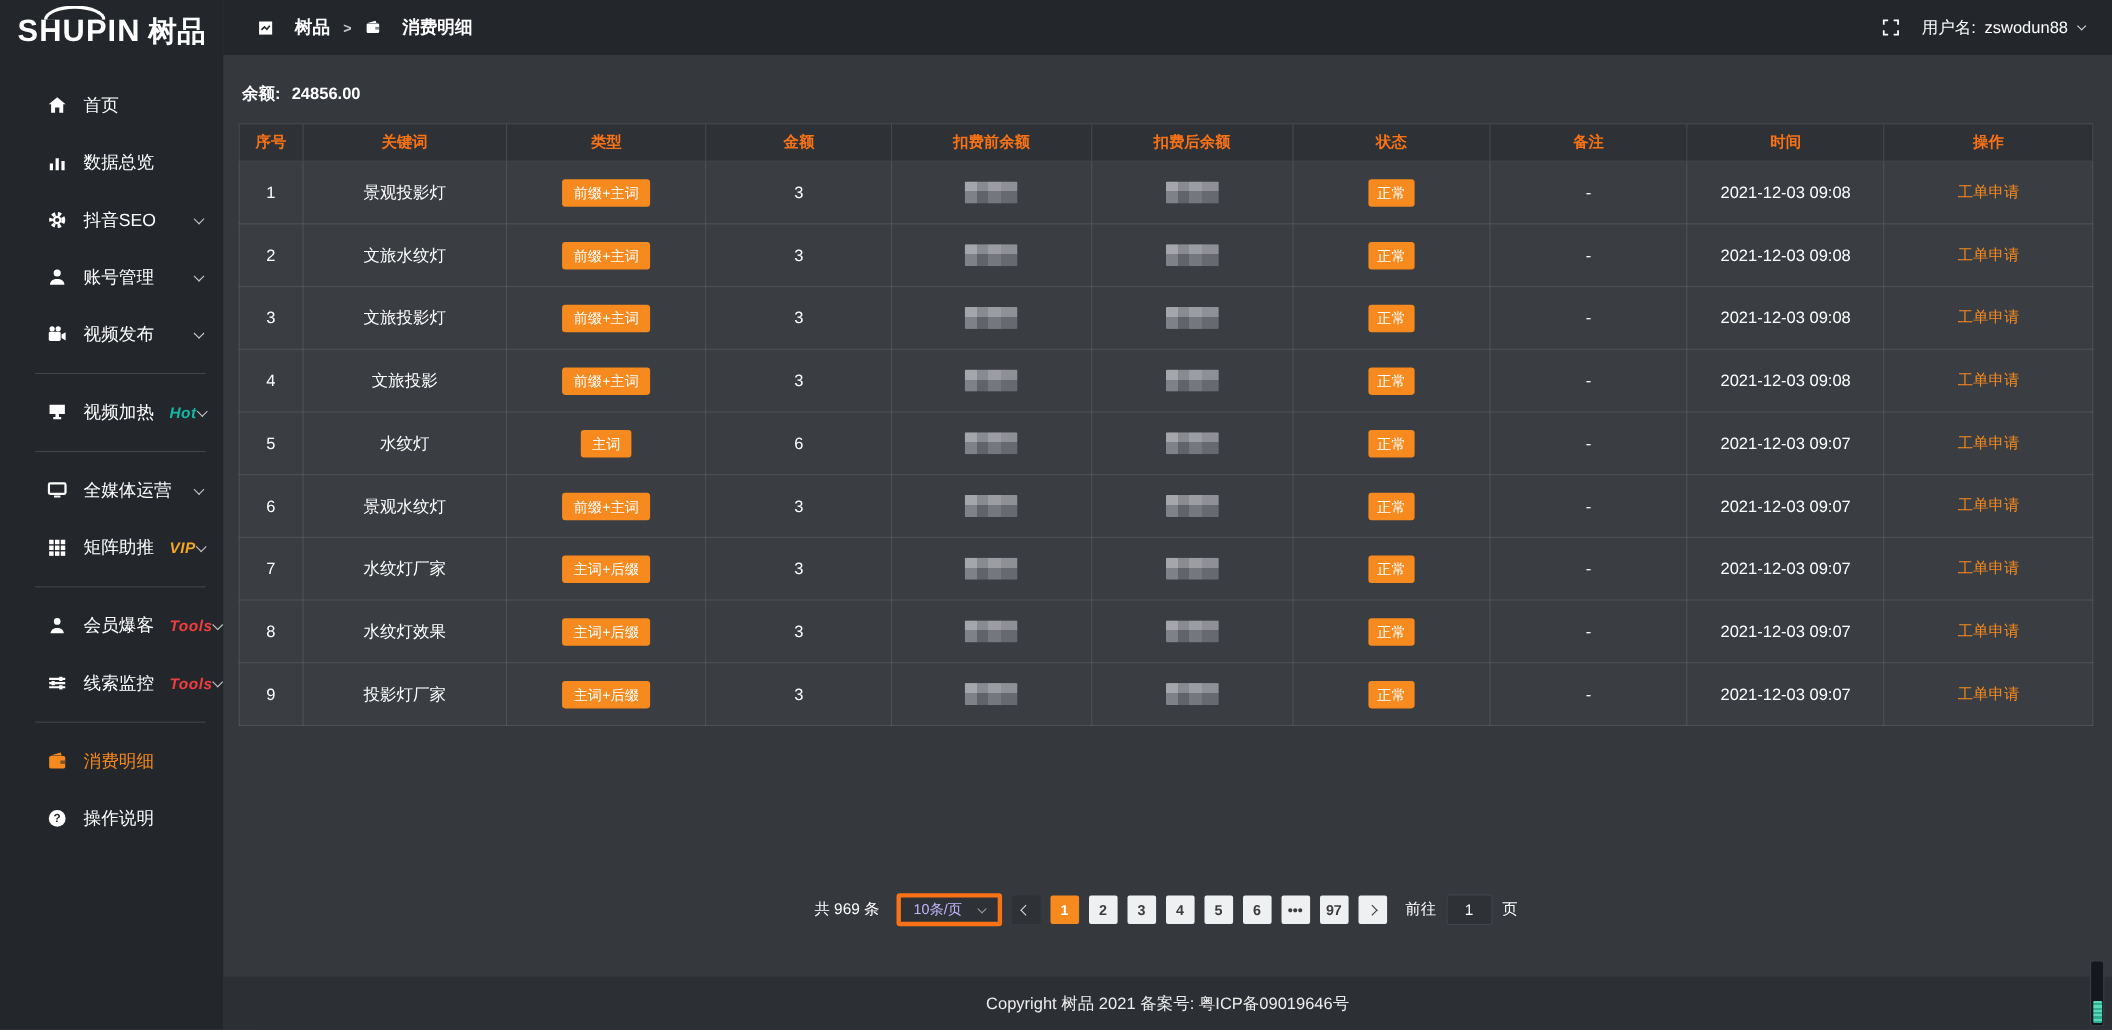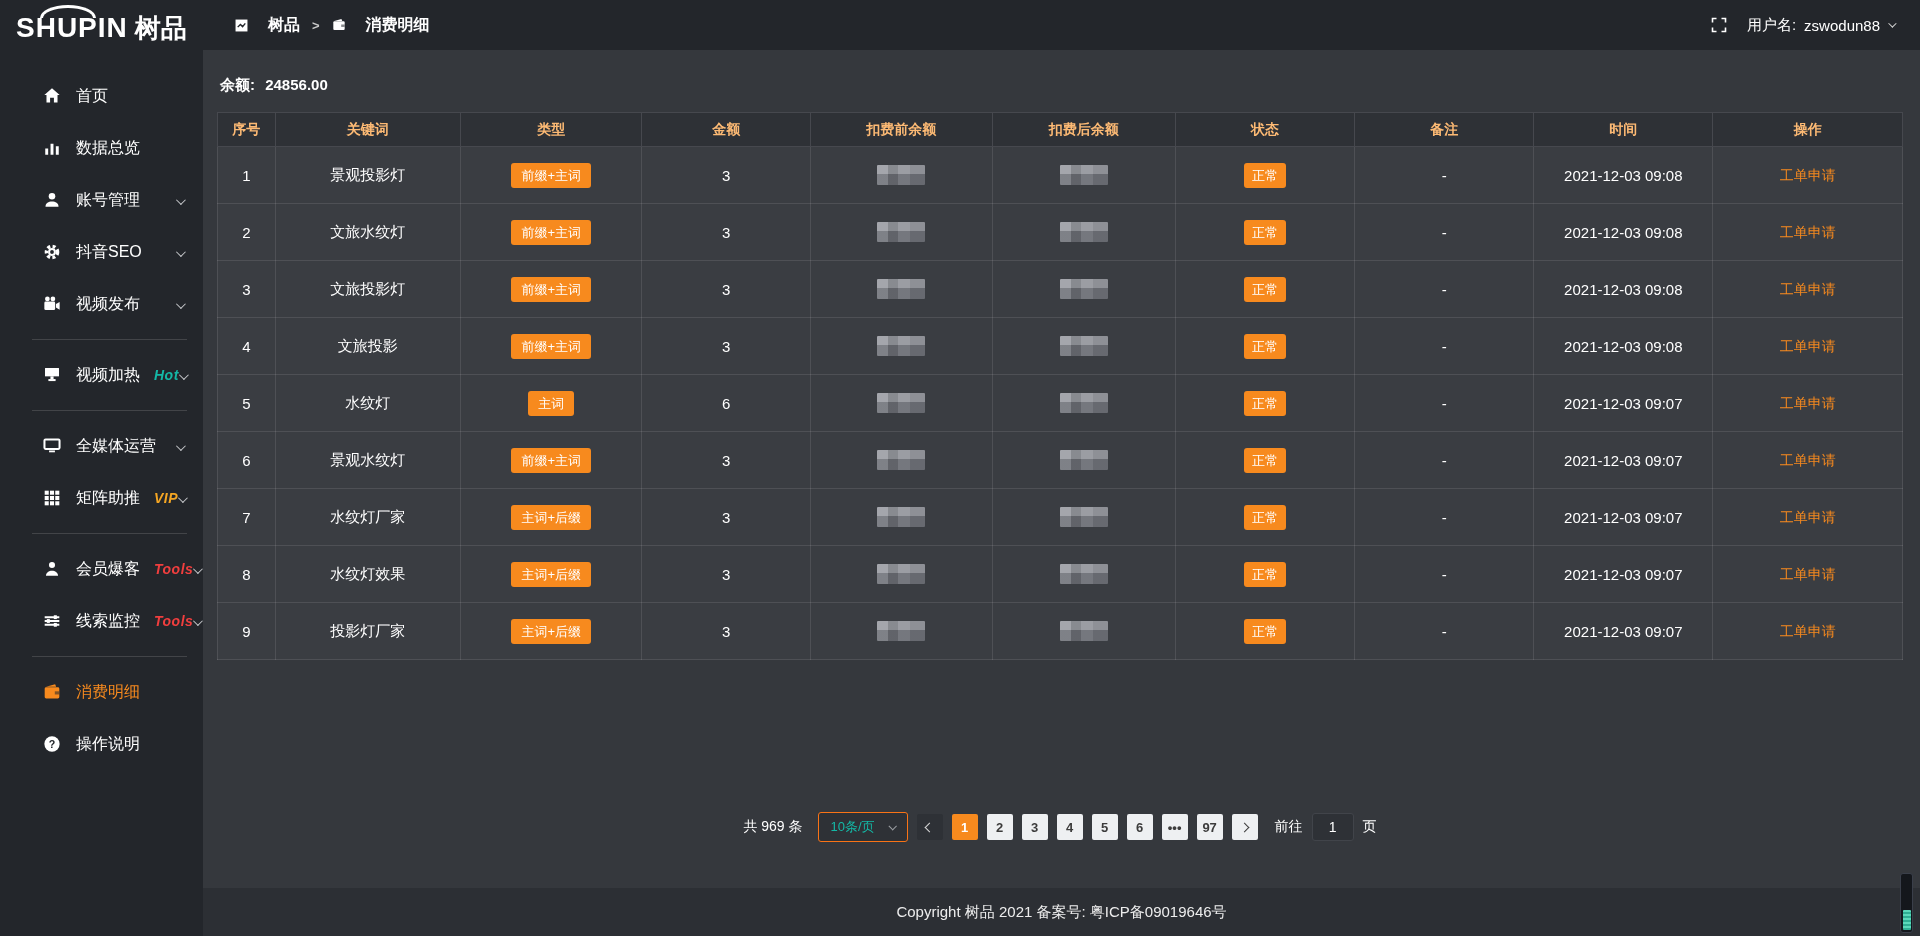--- a/index.html
+++ b/index.html
@@ -40,38 +40,38 @@
   .fs-btn { display:flex; align-items:center; cursor:pointer; color:#fff; }
   .user-box { display:flex; align-items:center; gap:8px; font-size:15px; cursor:pointer; }
   .user-box .chev-core { color:#d7d7d7; width:6px; height:6px; }
 
   .content { flex:1; padding:0 17px 0 14px; }
   .balance { margin:26px 0 17px 3px; font-size:15px; font-weight:bold; color:#fff; }
   .balance b { margin-left:6px; }
 
   
   table { width:100%; border-collapse:collapse; table-layout:fixed; background:#3a3d42; }
-  thead th { background:#2e3136; height:34px; font-size:14px; font-weight:bold; color:#fdba74;
+  thead th { background:#2e3136; height:34px; font-size:14px; font-weight:bold; color:#f97316;
     border:1px solid #46484e; }
   tbody td { height:57px; text-align:center; vertical-align:middle; color:#fff; font-size:15px;
     border:1px solid rgba(255,255,255,.10); }
   .badge { display:inline-block; background:#f78a1e; color:#fff; font-size:13px;
     padding:6px 10px; border-radius:3px; line-height:1; }
   .badge.status { padding:6px 8px; }
   .blur-block { display:inline-block; width:48px; height:20px; border-radius:1px; vertical-align:middle;
     background-image:
       linear-gradient(180deg, rgba(255,255,255,.18) 0 45%, rgba(0,0,0,.12) 45% 100%),
       repeating-linear-gradient(90deg,#90939a 0 11px,#6e7178 11px 21px,#85888f 21px 33px,#75787f 33px 48px); }
   .action-link { color:#f78a1e; font-size:14px; cursor:pointer; }
 
   
   .pagination { margin-top:152px; display:flex; align-items:center; justify-content:center; gap:9px; color:#fff; font-size:14px; }
   .pg-total { margin-right:6px; }
-  .pg-size { display:flex; align-items:center; gap:14px; background:#2e3136; border:1px solid #f97316;
-    border-radius:3px; height:30px; padding:0 12px; color:#14b8a6; font-size:13px; cursor:pointer; }
+  .pg-size { display:flex; align-items:center; gap:14px; background:#2e3136; border:4px solid #f97316;
+    border-radius:3px; height:30px; padding:0 12px; color:#c4b5fd; font-size:13px; cursor:pointer; }
   .pg-size .chev-core { width:6px; height:6px; color:#9a9da1; transform:rotate(45deg) translateY(-1px); }
   .pg-btn { min-width:26px; height:26px; padding:0 5px; display:flex; align-items:center; justify-content:center;
     background:#eef0f2; color:#3c3c3c; border-radius:2px; font-size:13px; font-weight:bold; cursor:pointer; }
   .pg-btn.dark { background:#2e3136; color:#d8d8d8; }
   .pg-btn.active { background:#f78a1e; color:#fff; }
   .pg-goto { display:flex; align-items:center; gap:9px; margin-left:8px; }
   .pg-input { width:42px; height:28px; background:#2e3136; border:1px solid #41444a; border-radius:3px;
     color:#fff; text-align:center; font-size:14px; font-family:inherit; }
 
   
@@ -108,35 +108,35 @@
         <span class="mi-icon">
           <svg viewBox="0 0 16 16" width="18" height="18">
             <path fill="currentColor" d="M2 8.5h2.6V14H2zM6.7 4.3h2.6V14H6.7zM11.4 6.5H14V14h-2.6z"></path>
           </svg>
         </span>
         <span class="mi-label">数据总览</span>
       </div>
       <div class="menu-item">
         <span class="mi-icon">
           <svg viewBox="0 0 16 16" width="18" height="18">
+            <circle cx="8" cy="8" r="5" fill="none" stroke="currentColor" stroke-width="3" stroke-dasharray="2.6 2.1"></circle>
+            <circle cx="8" cy="8" r="2.6" fill="none" stroke="currentColor" stroke-width="1.8"></circle>
+          </svg>
+        </span>
+        <span class="mi-label">抖音SEO</span>
+        <span class="mi-chev"><span class="chev-core chev-down"></span></span>
+      </div>
+      <div class="menu-item">
+        <span class="mi-icon">
+          <svg viewBox="0 0 16 16" width="18" height="18">
             <circle cx="8" cy="4.6" r="2.9" fill="currentColor"></circle>
             <path fill="currentColor" d="M2.2 14c0-3.2 2.7-4.6 5.8-4.6s5.8 1.4 5.8 4.6z"></path>
           </svg>
         </span>
         <span class="mi-label">账号管理</span>
-        <span class="mi-chev"><span class="chev-core chev-down"></span></span>
-      </div>
-      <div class="menu-item">
-        <span class="mi-icon">
-          <svg viewBox="0 0 16 16" width="18" height="18">
-            <circle cx="8" cy="8" r="5" fill="none" stroke="currentColor" stroke-width="3" stroke-dasharray="2.6 2.1"></circle>
-            <circle cx="8" cy="8" r="2.6" fill="none" stroke="currentColor" stroke-width="1.8"></circle>
-          </svg>
-        </span>
-        <span class="mi-label">抖音SEO</span>
         <span class="mi-chev"><span class="chev-core chev-down"></span></span>
       </div>
       <div class="menu-item">
         <span class="mi-icon">
           <svg viewBox="0 0 16 16" width="18" height="18">
             <circle cx="3.9" cy="3.5" r="2.1" fill="currentColor"></circle>
             <circle cx="8.8" cy="3.5" r="2.1" fill="currentColor"></circle>
             <rect x="1.2" y="5.8" width="9.6" height="7.6" rx="1.2" fill="currentColor"></rect>
             <path fill="currentColor" d="m11.5 8 3.3-1.8v6.8L11.5 11z"></path>
           </svg>

